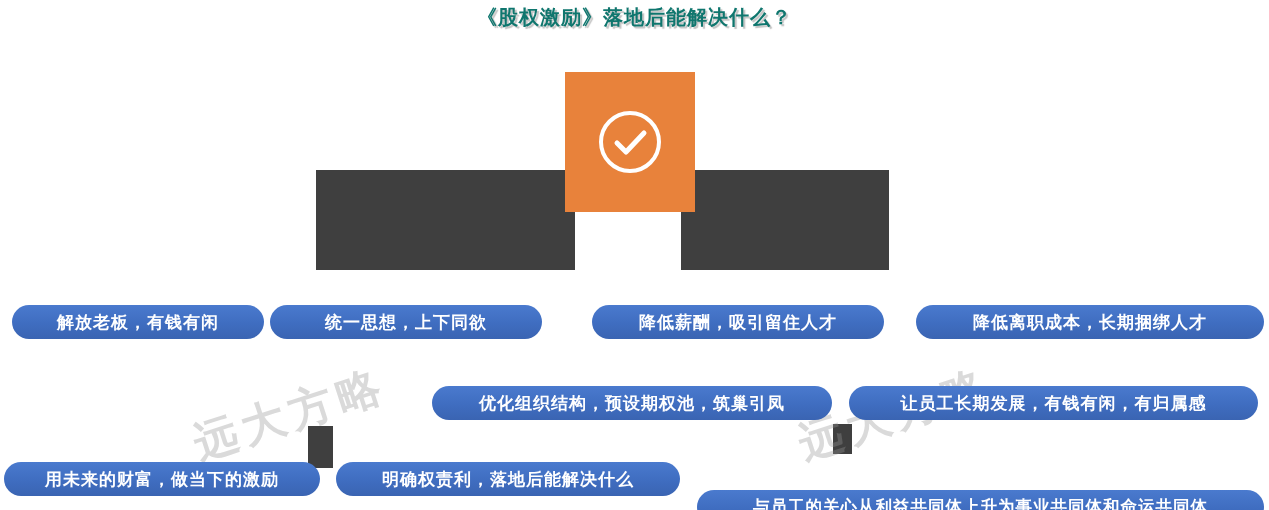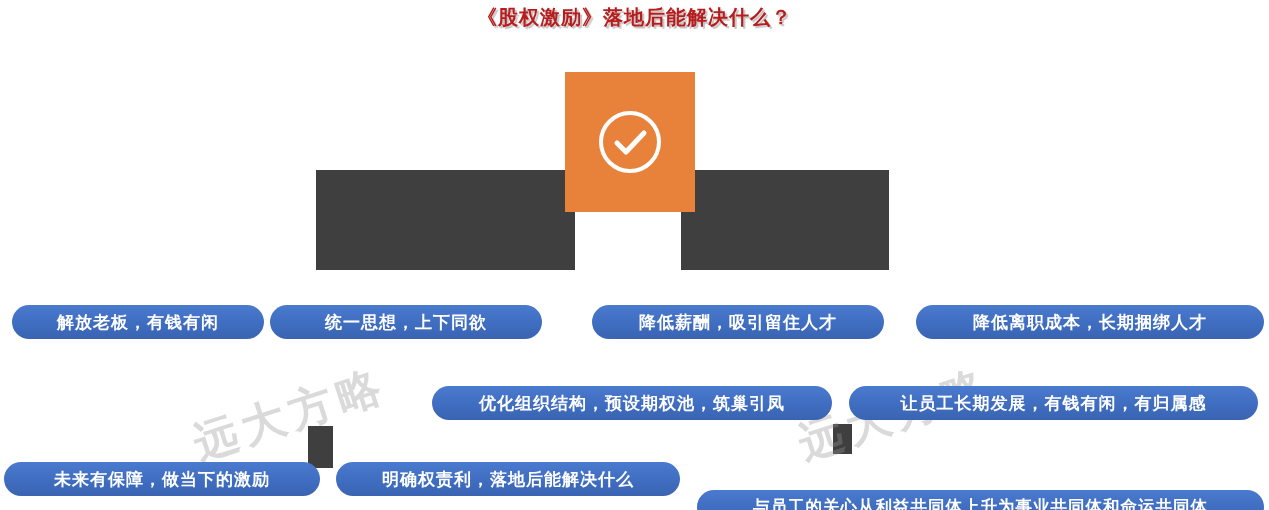--- a/index.html
+++ b/index.html
@@ -12,21 +12,21 @@
     overflow: hidden;
   }
   .page-title {
     position: absolute;
     top: 4px;
     left: 0;
     width: 100%;
     text-align: center;
     font-size: 20px;
     font-weight: bold;
-    color: #b91c1c;
+    color: #0f766e;
     letter-spacing: 1px;
     text-shadow: 2px 2px 1px rgba(120,120,120,0.45);
     z-index: 4;
   }
   .dark-block {
     position: absolute;
     background: #3f3f3f;
     z-index: 1;
   }
   .dark-block.left  { left: 316px; top: 170px; width: 259px; height: 100px; }
@@ -120,17 +120,17 @@
   </div>
 
   <div class="pill r1 p11">解放老板，有钱有闲</div>
   <div class="pill r1 p12">统一思想，上下同欲</div>
   <div class="pill r1 p13">降低薪酬，吸引留住人才</div>
   <div class="pill r1 p14">降低离职成本，长期捆绑人才</div>
 
   <div class="pill r2 p22">优化组织结构，预设期权池，筑巢引凤</div>
   <div class="pill r2 p23">让员工长期发展，有钱有闲，有归属感</div>
 
-  <div class="pill r3 p31">未来有保障，做当下的激励</div>
+  <div class="pill r3 p31">用未来的财富，做当下的激励</div>
   <div class="pill r3 p32">明确权责利，落地后能解决什么</div>
   <div class="pill r3 p33">与员工的关心从利益共同体上升为事业共同体和命运共同体</div>
 
 </div>
 
 </body></html>

